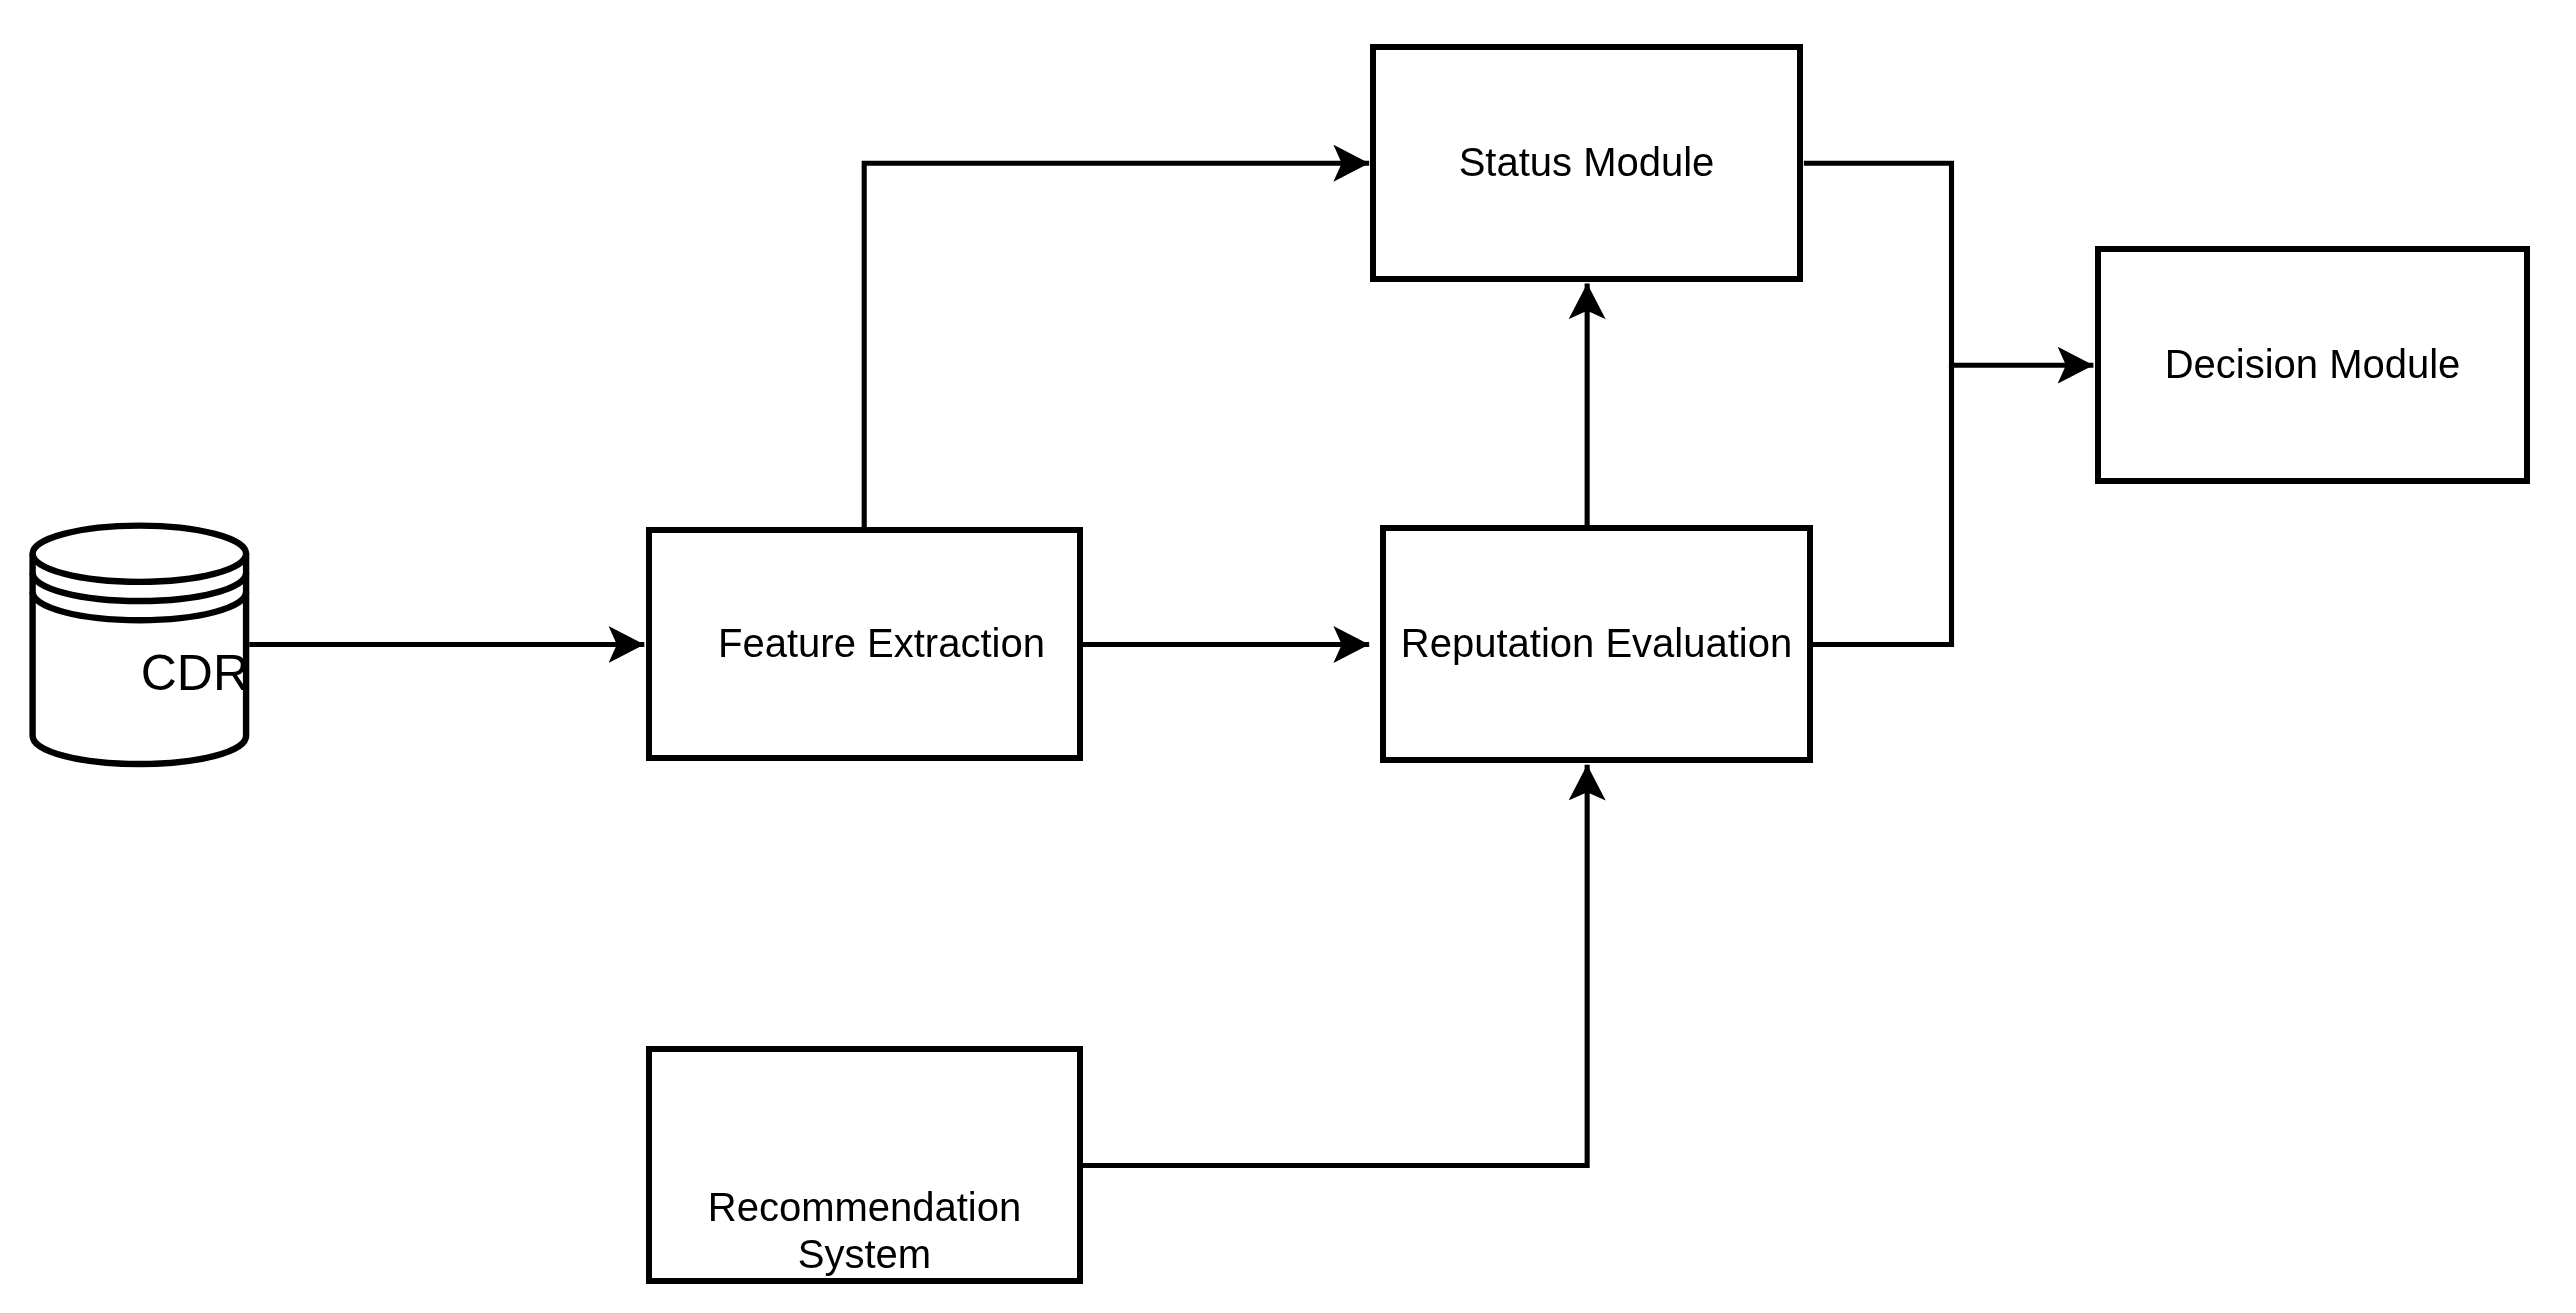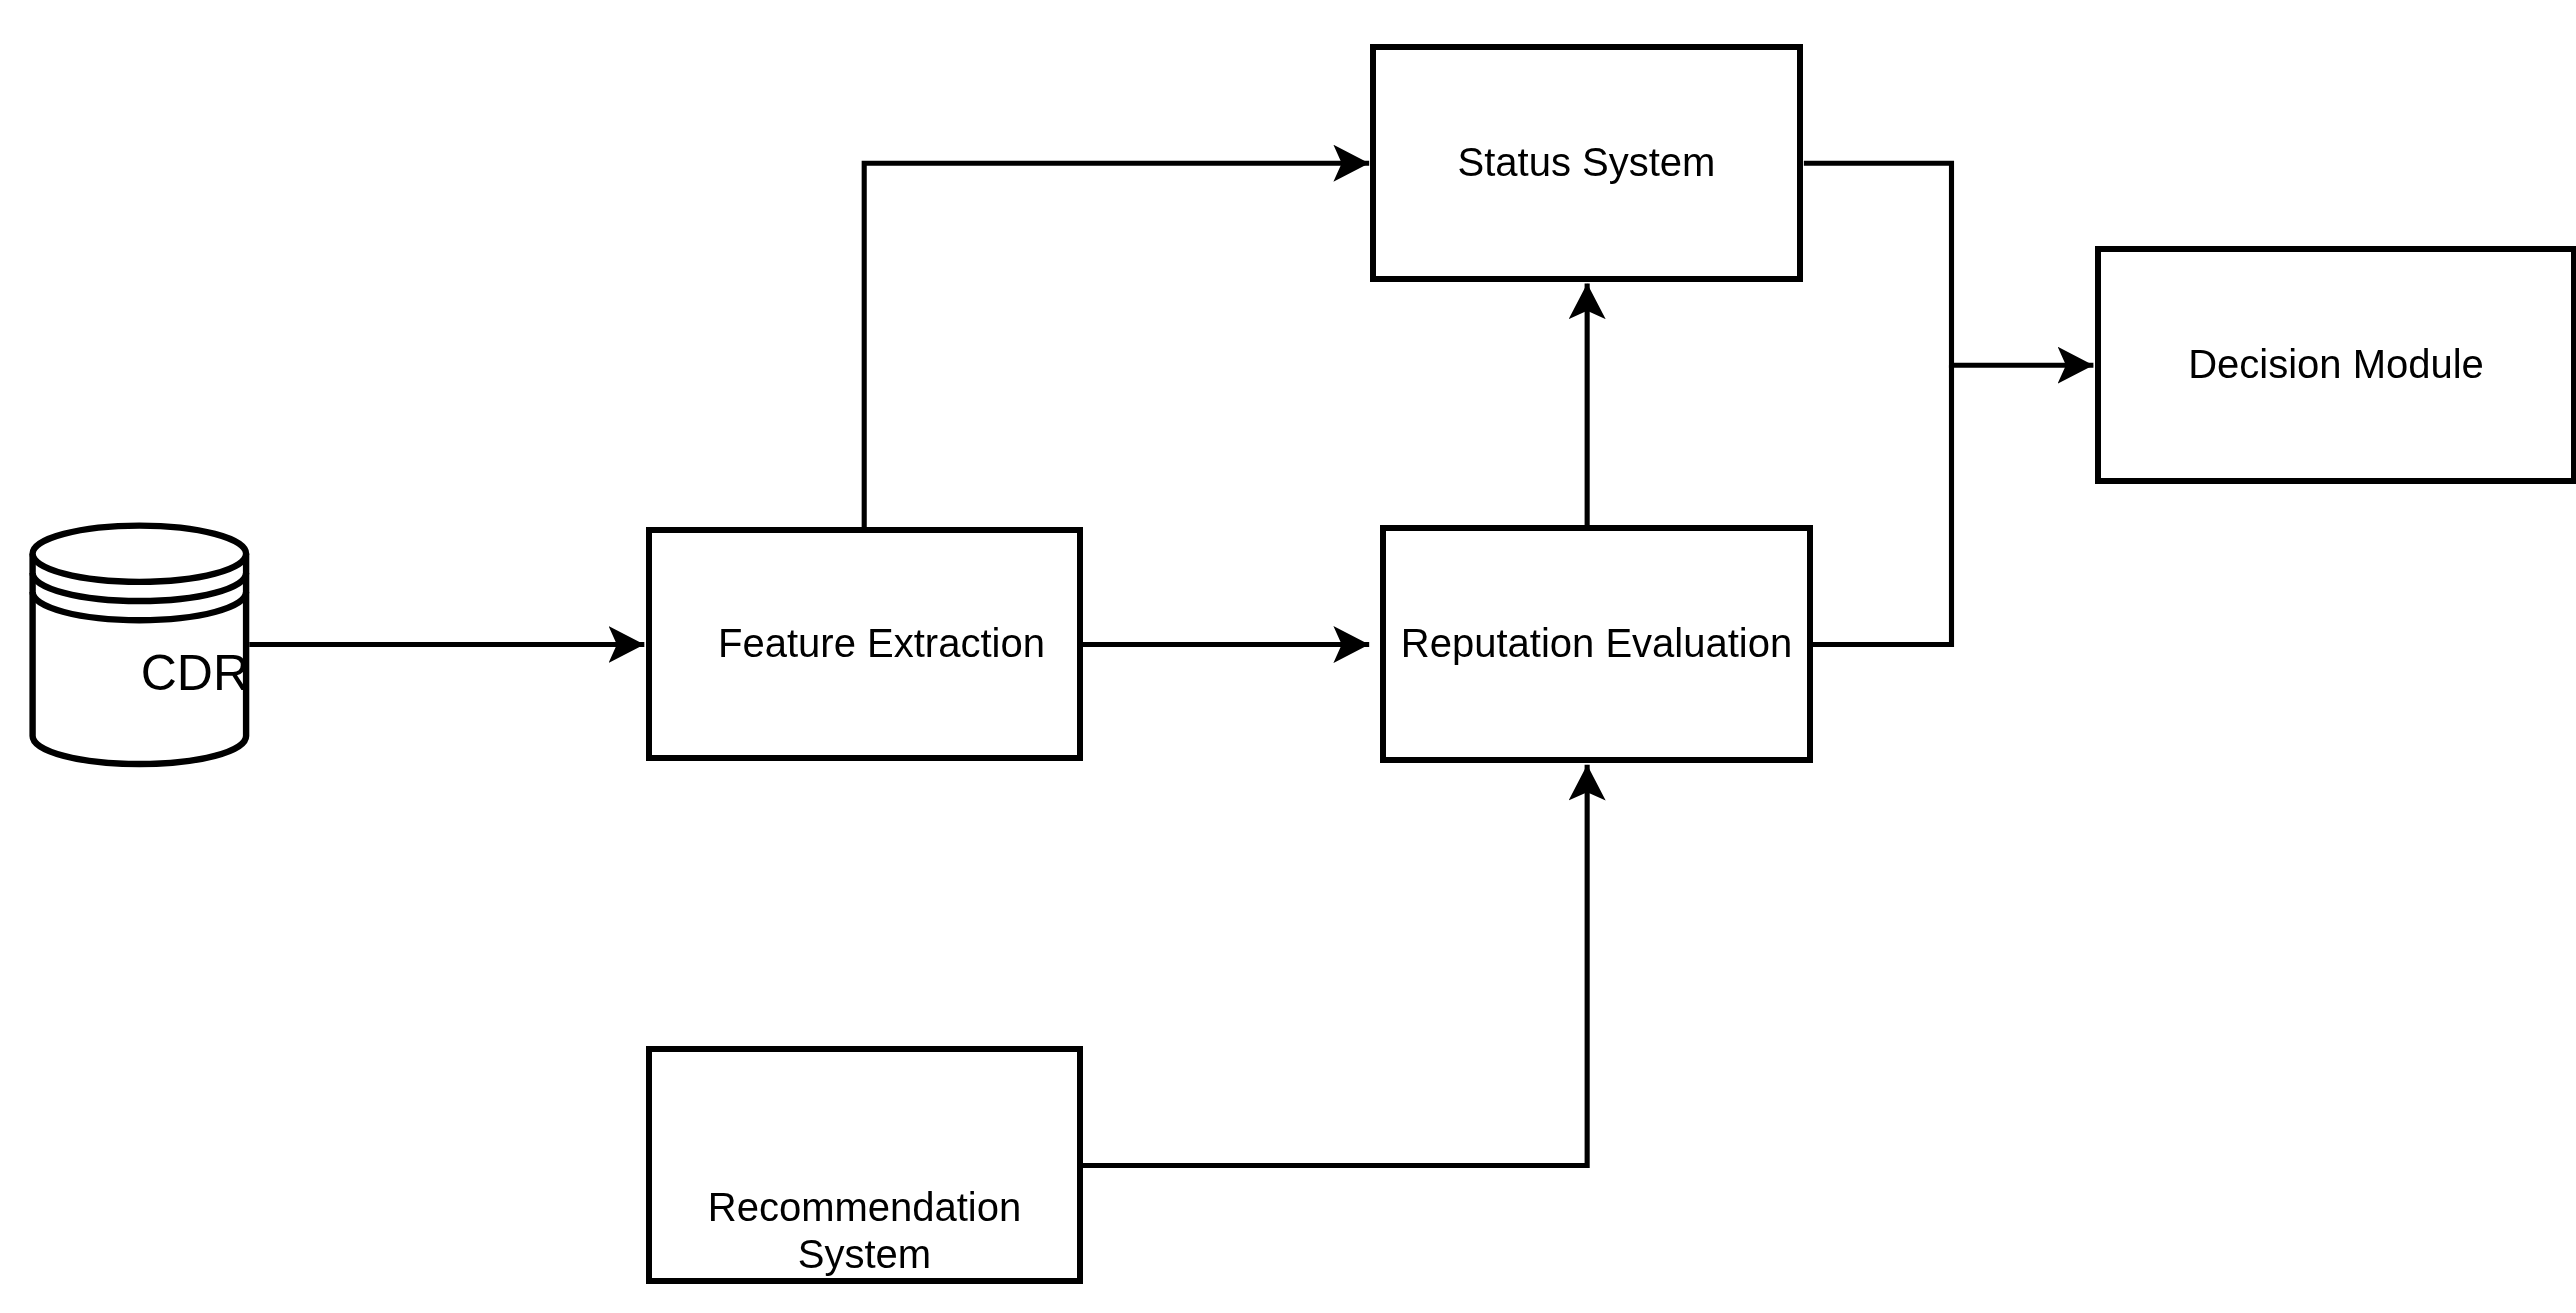--- a/index.html
+++ b/index.html
@@ -35,21 +35,21 @@
     font-size: 40px;
     line-height: 1.18;
     color: #000000;
   }
   .node .label {
     display: block;
   }
   #node-feature-extraction   { left: 646px; top:  527px; width: 437px; height: 234px; padding-left: 34px; }
   #node-status-module        { left: 1370px; top:   44px; width: 433px; height: 238px; }
   #node-reputation-evaluation{ left: 1380px; top:  525px; width: 433px; height: 238px; }
-  #node-decision-module      { left: 2095px; top:  246px; width: 482px; height: 238px; text-align: right; }
+  #node-decision-module      { left: 2095px; top:  246px; width: 435px; height: 238px; text-align: right; }
   #node-recommendation-system{ left: 646px; top: 1046px; width: 437px; height: 238px; align-items: flex-end; }
   #node-recommendation-system .label { max-width: 345px; }
   .cyl-label {
     position: absolute;
     left: 29px;
     top: 644px;
     width: 220px;
     text-align: right;
     font-size: 50px;
     color: #000000;
@@ -85,21 +85,21 @@
     </g>
   </svg>
 
   <div class="cyl-label">CDR</div>
 
   <div class="node" id="node-feature-extraction">
     <span class="label">Feature Extraction</span>
   </div>
 
   <div class="node" id="node-status-module">
-    <span class="label">Status System</span>
+    <span class="label">Status Module</span>
   </div>
 
   <div class="node" id="node-reputation-evaluation">
     <span class="label">Reputation Evaluation</span>
   </div>
 
   <div class="node" id="node-decision-module">
     <span class="label">Decision Module</span>
   </div>
 

